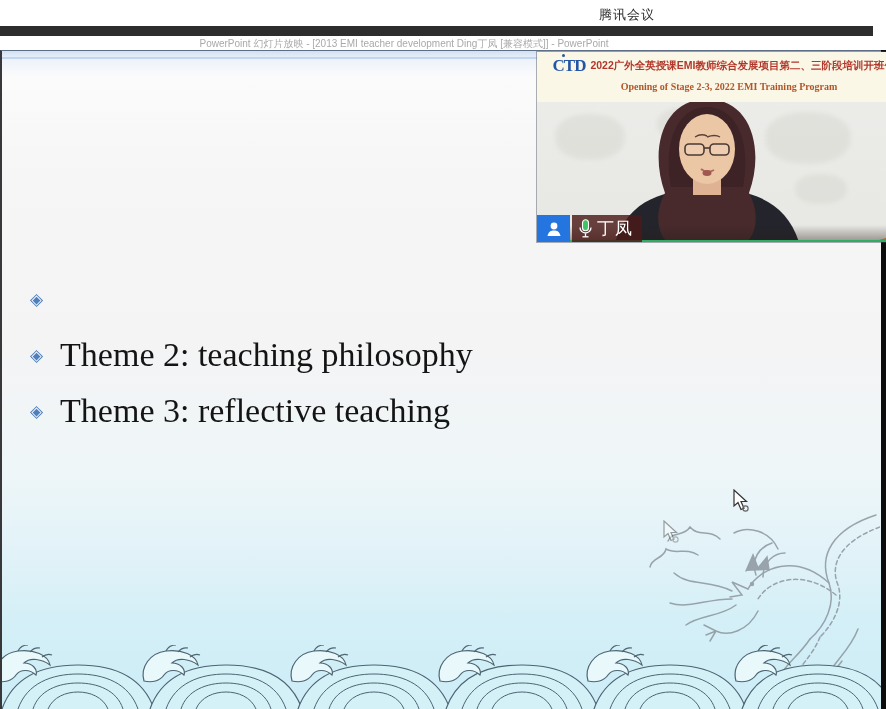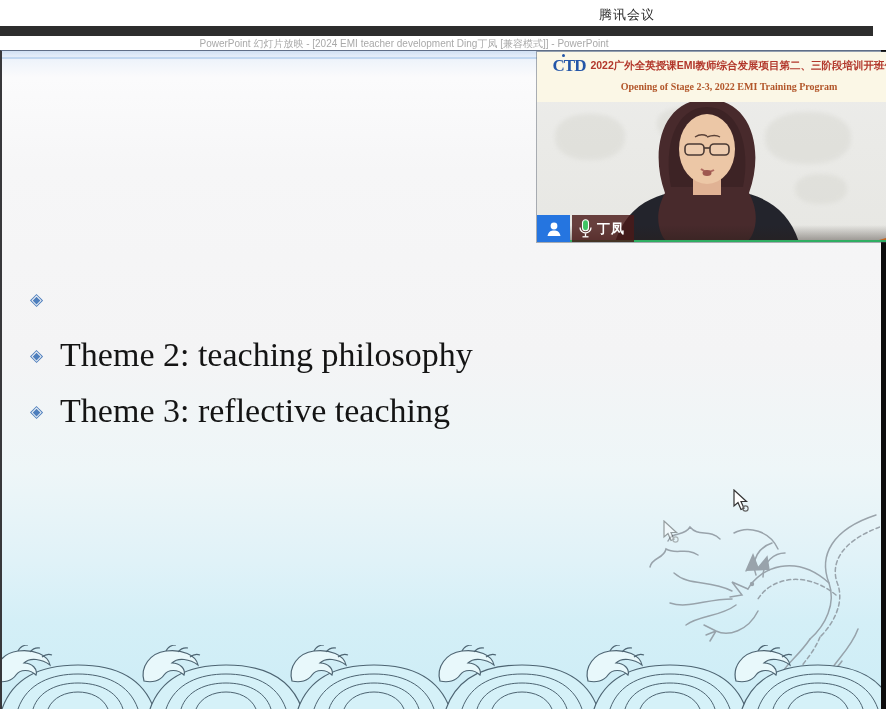--- a/index.html
+++ b/index.html
@@ -74,34 +74,34 @@
   .vid-shadow { position:absolute; bottom:2px; left:0; width:100%; height:15px;
                 background:linear-gradient(180deg,rgba(0,0,0,0) 0,rgba(40,30,25,.38) 100%); }
   .speaker-line { position:absolute; bottom:0; left:0; width:100%; height:2px;
                   background:#2fae62; z-index:1; }
 
   .name-bar { position:absolute; bottom:0; left:0; height:27px; display:flex; z-index:2; }
   .avatar-box { width:33px; height:27px; background:#2575e0; display:flex;
                 align-items:center; justify-content:center; }
   .name-label { height:27px; margin-left:2px; background:rgba(74,26,24,.82);
                 display:flex; align-items:center; gap:5px; padding:0 9px 0 7px; }
-  .name-text { color:#fff; font-size:13px; font-weight:bold; letter-spacing:1px; }
+  .name-text { color:#fff; font-size:17px; font-weight:normal; letter-spacing:1px; }
 </style>
 </head>
 <body>
 
 <div class="screen">
 
   <div class="meeting-bar">
     <div class="meeting-title">腾讯会议</div>
   </div>
   <div class="dark-strip"></div>
 
   <div class="ppt-titlebar">
-    <div class="ppt-title">PowerPoint 幻灯片放映 - [2024 EMI teacher development Ding丁凤 [兼容模式]] - PowerPoint</div>
+    <div class="ppt-title">PowerPoint 幻灯片放映 - [2013 EMI teacher development Ding丁凤 [兼容模式]] - PowerPoint</div>
   </div>
 
   <div class="slide">
     <div class="slide-topline"></div>
 
     <ul class="bullet-list">
       <li>
         <span class="bullet-glyph">◈</span>
       </li>
       <li>

